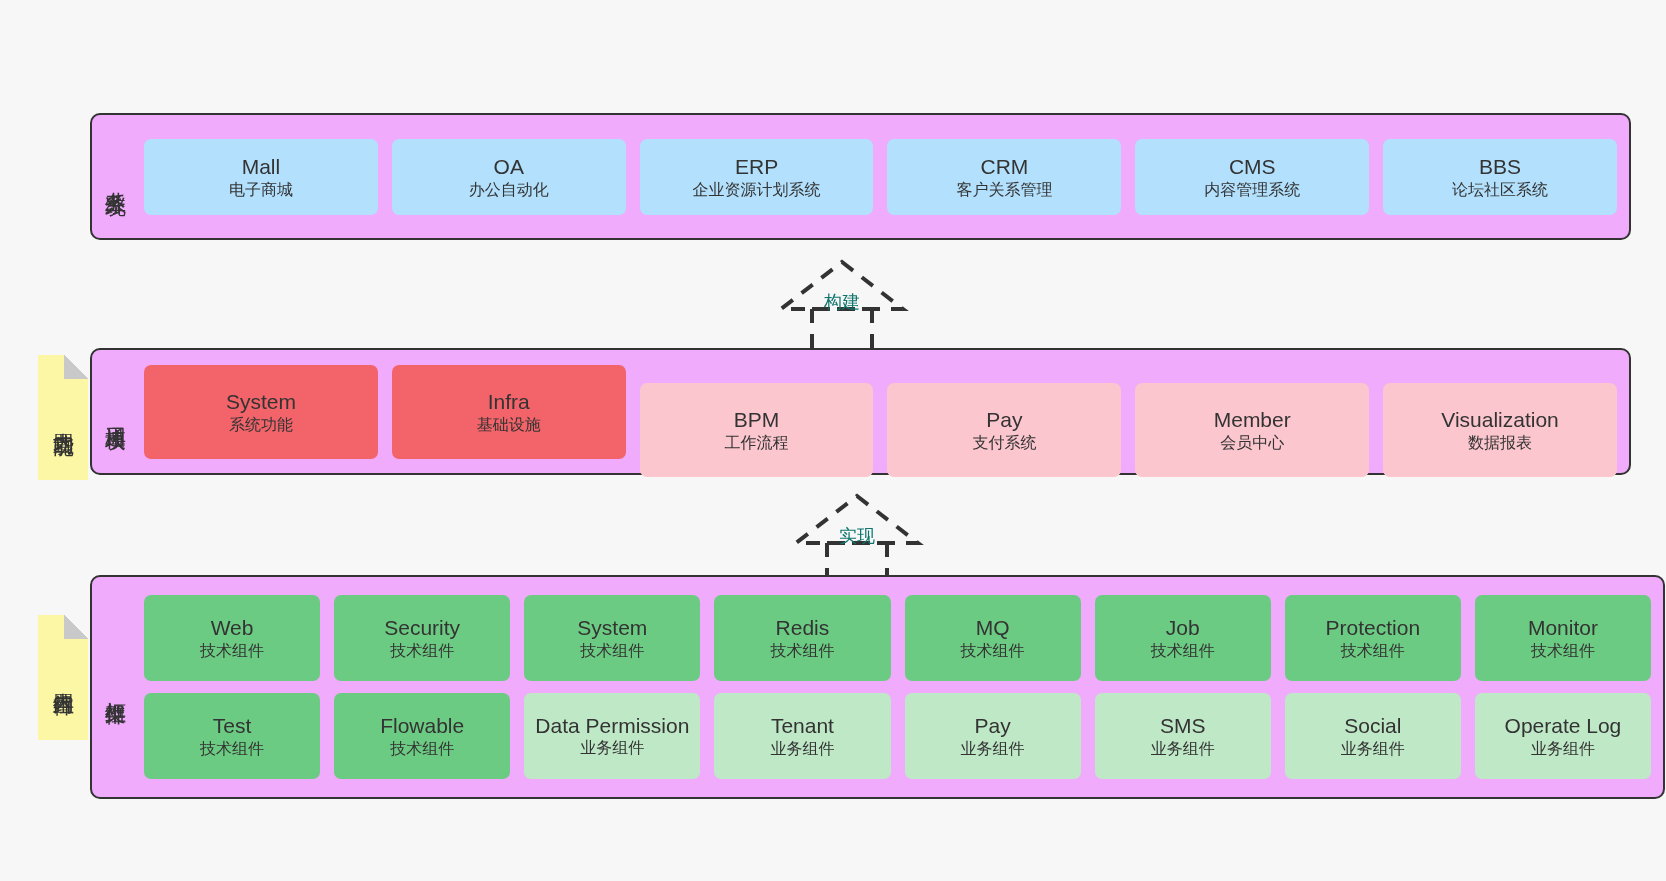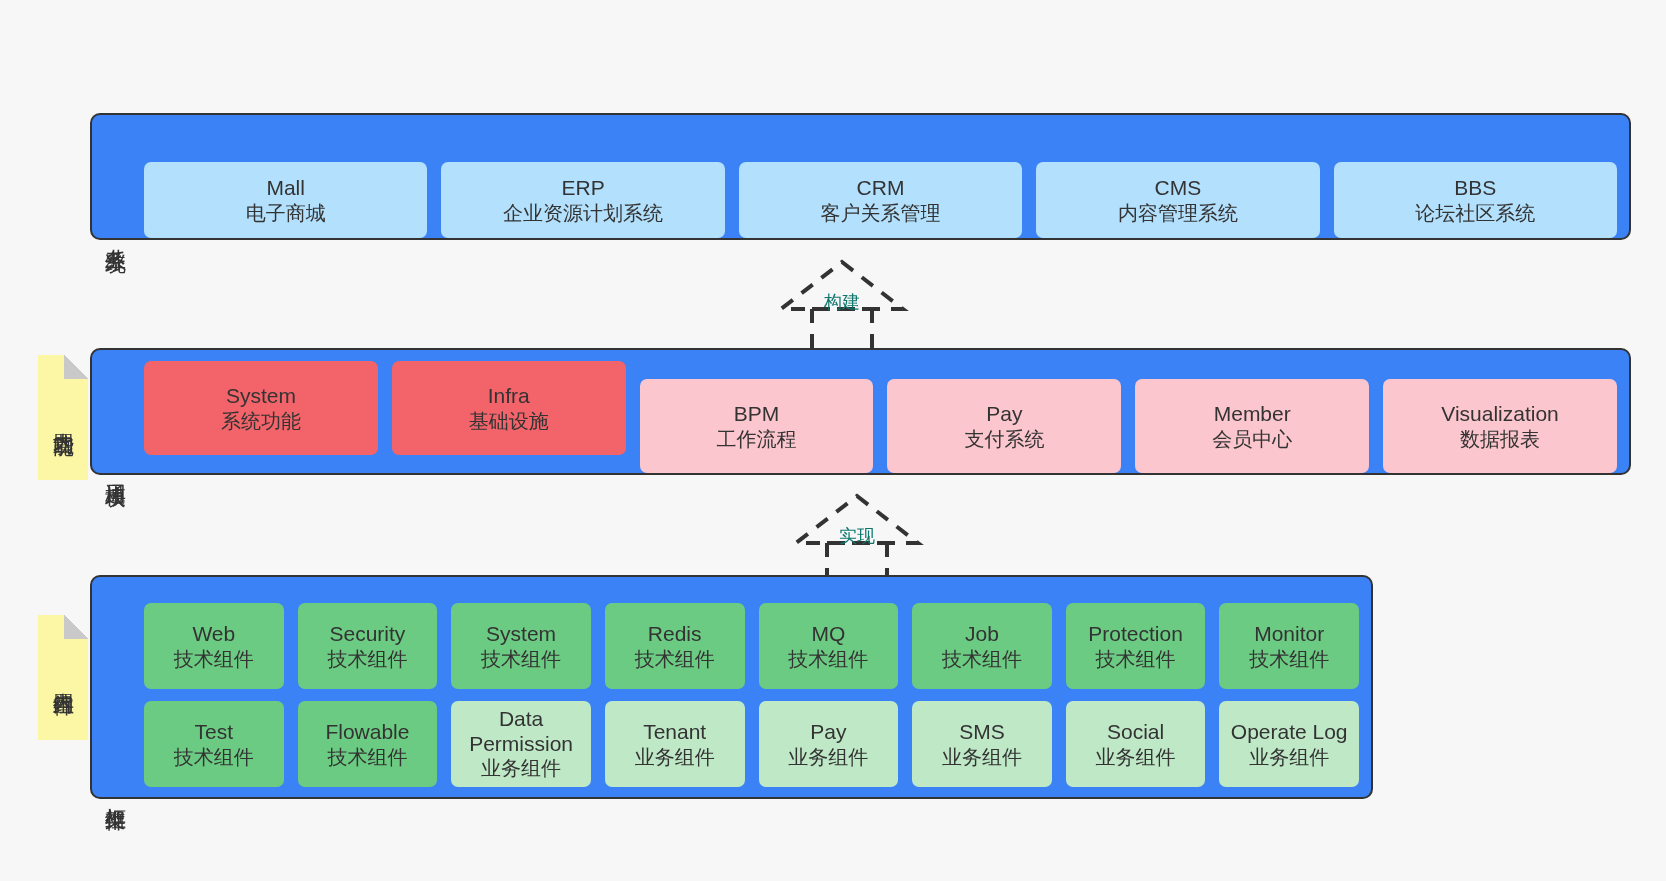--- a/index.html
+++ b/index.html
@@ -17,25 +17,25 @@
   }
   #stage {
     position: absolute;
     inset: 0;
   }
 
   
   .layer {
     position: absolute;
     box-sizing: border-box;
-    background: #3b82f6;
+    background: #f0abfc;
     border: 2px solid #333333;
     border-radius: 10px;
     display: flex;
-    align-items: flex-end;
+    align-items: center;
   }
   .layer-title {
     flex: 0 0 auto;
     width: 46px;
     display: flex;
     align-items: center;
     justify-content: center;
     font-size: 21px;
     line-height: 1.18;
     letter-spacing: 1px;
@@ -63,21 +63,21 @@
     justify-content: center;
     text-align: center;
     color: #333333;
     flex: 1 1 0;
   }
   .card .line1 {
     font-size: 21px;
     line-height: 1.22;
   }
   .card .line2 {
-    font-size: 20px;
+    font-size: 16px;
     line-height: 1.22;
   }
   .card.three-line .line1 { line-height: 1.16; }
 
   .blue   { background: #b3e0fc; }
   .redA   { background: #f2646a; }
   .redB   { background: #fbc6cd; margin-top: 36px; }
   .greenA { background: #6ccb82; }
   .greenB { background: #bfe8c7; }
 
@@ -85,21 +85,21 @@
   #layer-business { left: 90px; top: 113px; width: 1541px; height: 127px; }
   #layer-business .layer-body { gap: 14px; }
   #layer-business .card { height: 76px; }
 
   
   #layer-common { left: 90px; top: 348px; width: 1541px; height: 127px; }
   #layer-common .layer-body { gap: 14px; }
   #layer-common .card { height: 94px; }
 
   
-  #layer-framework { left: 90px; top: 575px; width: 1283px; height: 224px; }
+  #layer-framework { left: 90px; top: 575px; width: 1575px; height: 224px; }
   #layer-framework .layer-body {
     flex-direction: column;
     justify-content: center;
     gap: 12px;
     padding: 10px 12px 10px 6px;
   }
   .grid-row {
     display: flex;
     align-items: stretch;
     gap: 14px;
@@ -164,20 +164,24 @@
 <div id="stage">
 
   <div class="layer" id="layer-business">
     <div class="layer-title">业务系统</div>
     <div class="layer-body">
       <div class="card blue">
         <div class="line1">Mall</div>
         <div class="line2">电子商城</div>
       </div>
       <div class="card blue">
+        <div class="line1">OA</div>
+        <div class="line2">办公自动化</div>
+      </div>
+      <div class="card blue">
         <div class="line1">ERP</div>
         <div class="line2">企业资源计划系统</div>
       </div>
       <div class="card blue">
         <div class="line1">CRM</div>
         <div class="line2">客户关系管理</div>
       </div>
       <div class="card blue">
         <div class="line1">CMS</div>
         <div class="line2">内容管理系统</div>

